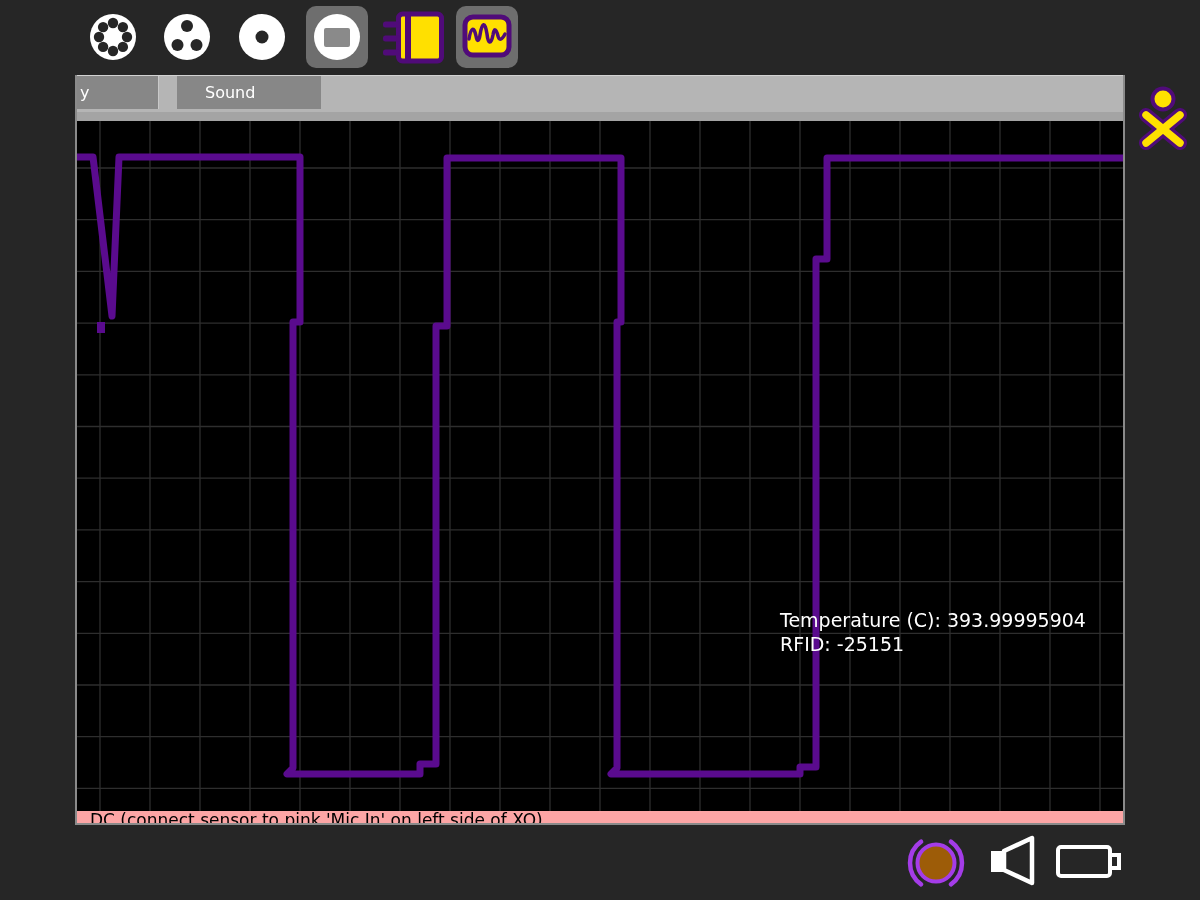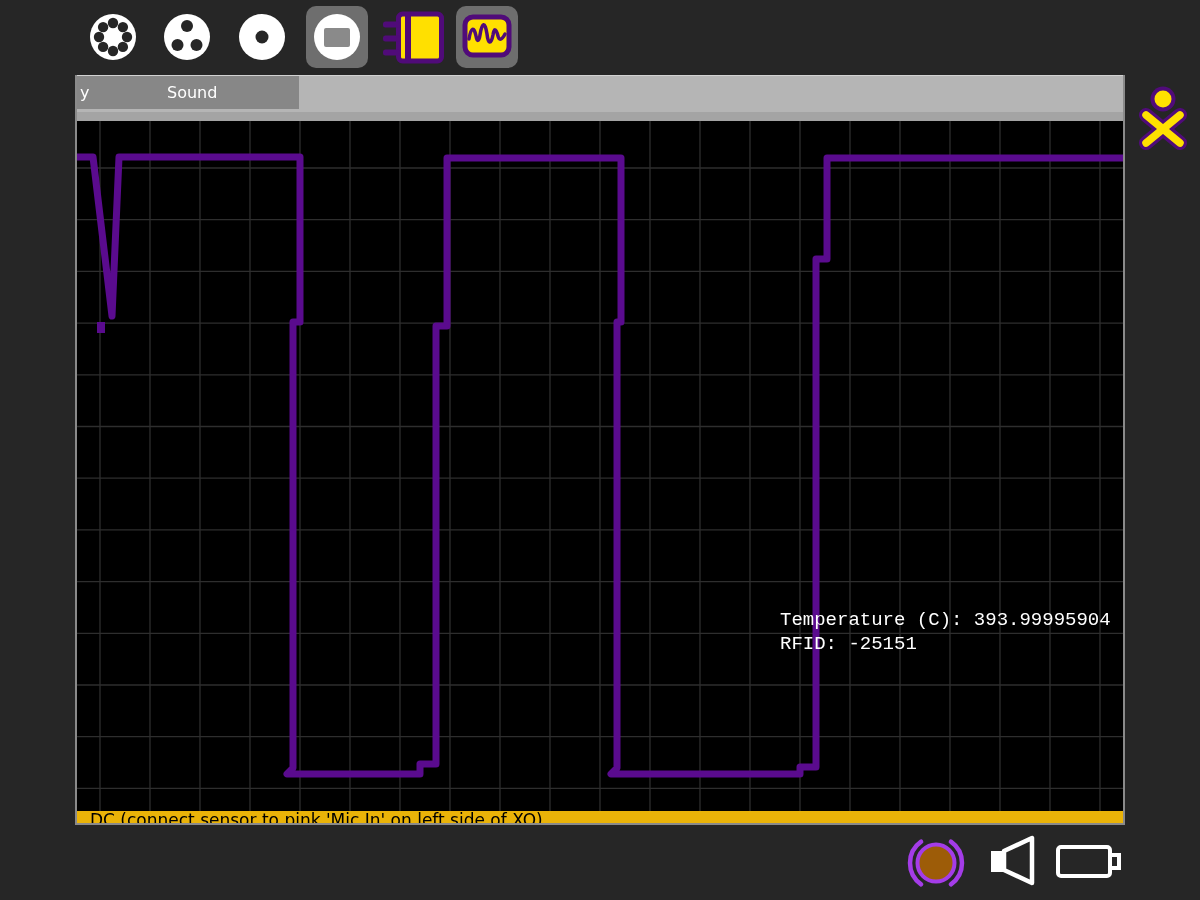--- a/index.html
+++ b/index.html
@@ -24,28 +24,28 @@
   }
   .tab{
     position:absolute;top:0;height:33px;background:#878787;color:#ffffff;
     font-size:16px;display:flex;align-items:center;box-sizing:border-box;
     white-space:nowrap;overflow:hidden;
   }
   .tab.active{height:36px;background:#282828;}
   #tabstrip{
     position:absolute;left:0;right:0;top:36px;height:10px;background:#a4a4a4;
   }
-  #plot{position:relative;height:690px;background:#000;overflow:hidden;font-family:Liberation Mono, monospace;}
+  #plot{position:relative;height:690px;background:#000;overflow:hidden;}
   #plot-svg{position:absolute;left:0;top:0;width:100%;height:100%;}
   #readings{
     position:absolute;left:703px;top:487px;color:#ffffff;
     font-size:19px;line-height:24px;
   }
   #statusbar{
-    height:12px;background:#eab308;overflow:hidden;
+    height:12px;background:#fca5a5;overflow:hidden;
     padding-left:13px;padding-top:1px;box-sizing:border-box;
     color:#000;font-size:17px;line-height:17px;white-space:nowrap;
   }
   
   .status-icon{position:absolute;}
 </style>
 </head>
 <body>
 
 <div>
@@ -114,21 +114,21 @@
   </g>
   <circle cx="28" cy="21" r="8.5" fill="#ffe000"></circle>
 </svg>
 
 <div id="window">
 
   <div id="tabbar">
     <div class="tab" style="left:0;width:82px;padding-left:3px;border-right:1px solid #c9c9c9">
       <span>y</span>
     </div>
-    <div class="tab" style="left:78px;width:144px;padding-left:12px">
+    <div class="tab" style="left:100px;width:144px;padding-left:28px">
       <span>Sound</span>
     </div>
     <div id="tabstrip"></div>
   </div>
 
   <div id="plot">
     <svg id="plot-svg" preserveAspectRatio="none" viewBox="0 0 1046 690">
         <line x1="23" y1="0" x2="23" y2="690" stroke="#2e2e2e" stroke-width="1.3"></line>
         <line x1="73" y1="0" x2="73" y2="690" stroke="#2e2e2e" stroke-width="1.3"></line>
         <line x1="123" y1="0" x2="123" y2="690" stroke="#2e2e2e" stroke-width="1.3"></line>

